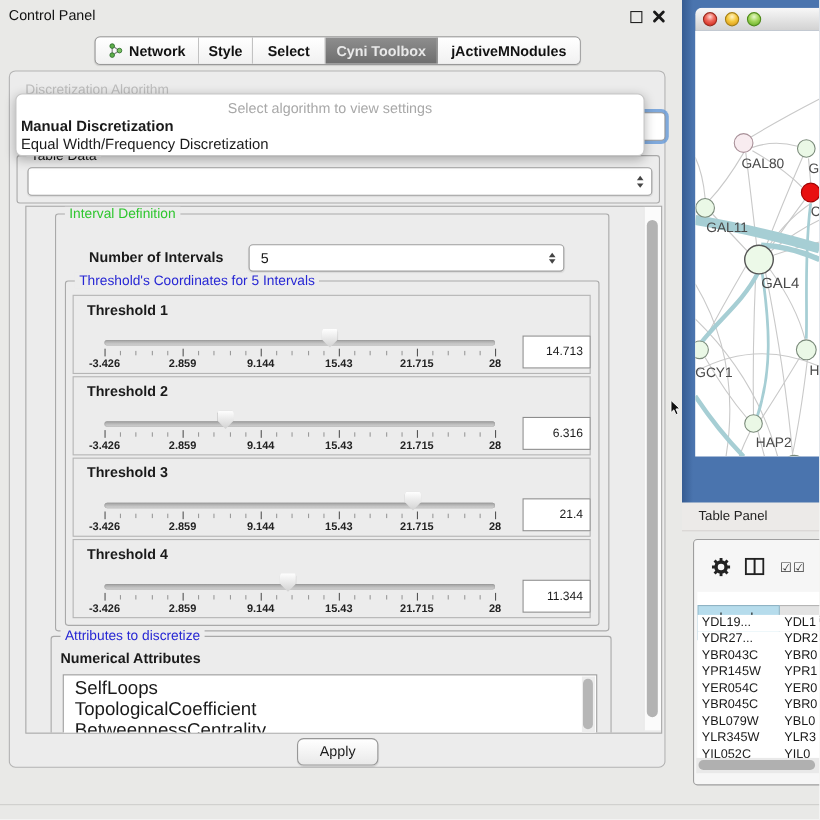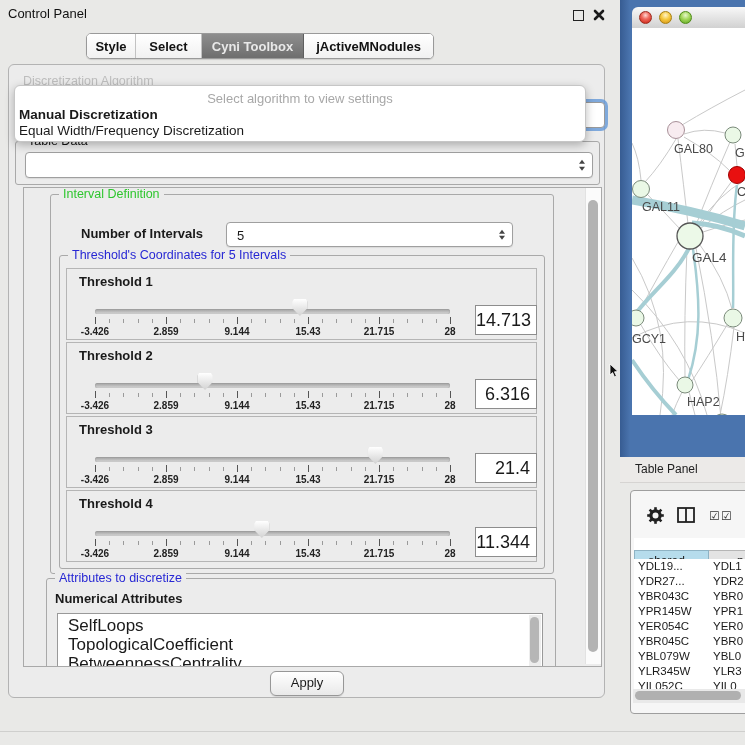--- a/index.html
+++ b/index.html
@@ -52,21 +52,21 @@
   .th-title{position:absolute;left:12px;top:5px;font-weight:700;font-size:13px;}
   .slider{position:absolute;left:0;top:0;width:100%;height:100%;}
   .track{position:absolute;left:28px;top:40px;width:355px;height:5px;border-radius:3px;
     background:linear-gradient(#9e9e9e,#d8d8d8);box-shadow:inset 0 0 1px #777;}
   .thumb{position:absolute;top:30px;width:15px;height:17px;background:linear-gradient(#ffffff,#d2d2d2);
     clip-path:polygon(10% 0,90% 0,100% 16%,100% 55%,50% 100%,0 55%,0 16%);filter:drop-shadow(0 0 1px #777);}
   .tick{position:absolute;top:50px;width:1px;height:4px;background:#9a9a9a;}
   .tick.major{top:48px;height:7px;background:#555;width:1.2px;}
   .tick-label{position:absolute;top:57px;transform:translateX(-50%);font-size:10px;font-weight:700;color:#222;white-space:nowrap;}
   .value-box{position:absolute;left:408px;top:36px;width:54px;height:28px;background:#fff;border:1px solid #8d8d8d;
-    font-size:18px;text-align:right;line-height:28px;padding-right:6px;}
+    font-size:11px;text-align:right;line-height:28px;padding-right:6px;}
   #attributes-fieldset{left:22px;top:390px;width:508px;height:118px;}
   .num-label{position:absolute;left:8px;top:12px;font-weight:700;font-size:13px;}
   #attr-list{position:absolute;left:10px;top:34px;width:484px;height:60px;background:#fff;border:1px solid #999;overflow:hidden;}
   .attr-item{position:absolute;left:10px;height:19px;line-height:19px;font-size:17px;white-space:nowrap;}
   #attr-scrollbar{position:absolute;right:1px;top:1px;width:12px;height:58px;background:#ededed;}
   #attr-thumb{position:absolute;left:1px;top:2px;width:9px;height:46px;border-radius:5px;background:#b6b6b6;}
   #sp-scrollbar{position:absolute;right:0;top:0;width:15px;height:476px;background:#fbfbfb;border-left:1px solid #e2e2e2;}
   #sp-thumb{position:absolute;left:2px;top:12px;width:10px;height:452px;border-radius:5px;background:#b3b3b3;}
   #apply-btn{position:absolute;left:261px;top:606px;width:72px;height:23px;border:1px solid #979797;border-radius:6px;
     background:linear-gradient(#ffffff,#e9e9e9);font-size:13px;text-align:center;line-height:22px;box-shadow:0 1px 1px rgba(0,0,0,.1);}
@@ -104,20 +104,29 @@
 
 <div id="stage">
 
   <div class="cp-title">Control Panel</div>
   <div class="icon-float"></div>
   <svg class="icon-close" viewBox="0 0 14 14">
     <path d="M3,3 L11,11 M11,3 L3,11" stroke="#1a1a1a" stroke-width="2.6" stroke-linecap="round"></path>
   </svg>
 
   <div id="top-tabs" class="segmented">
+      <div class="seg" style="width: 94px;">
+        <svg width="14" height="14" viewBox="0 0 14 14">
+          <path d="M4,4 L4,10 M5.5,3.6 L9.5,6.4 M5.5,10.4 L9.5,7.6" stroke="#8a8a8a" stroke-width="1.1" fill="none"></path>
+          <circle cx="4" cy="2.9" r="2.1" fill="#5fae4a" stroke="#2d6e2d" stroke-width="0.8"></circle>
+          <circle cx="4" cy="11.1" r="2.1" fill="#5fae4a" stroke="#2d6e2d" stroke-width="0.8"></circle>
+          <circle cx="10.6" cy="7" r="2.1" fill="#7cc25f" stroke="#2d6e2d" stroke-width="0.8"></circle>
+        </svg>
+        <span>Network</span>
+      </div>
       <div class="seg" style="width: 49px;">
         <span>Style</span>
       </div>
       <div class="seg" style="width: 66px;">
         <span>Select</span>
       </div>
       <div class="seg selected" style="width: 102px;">
         <span>Cyni Toolbox</span>
       </div>
       <div class="seg" style="width: 129px;">

